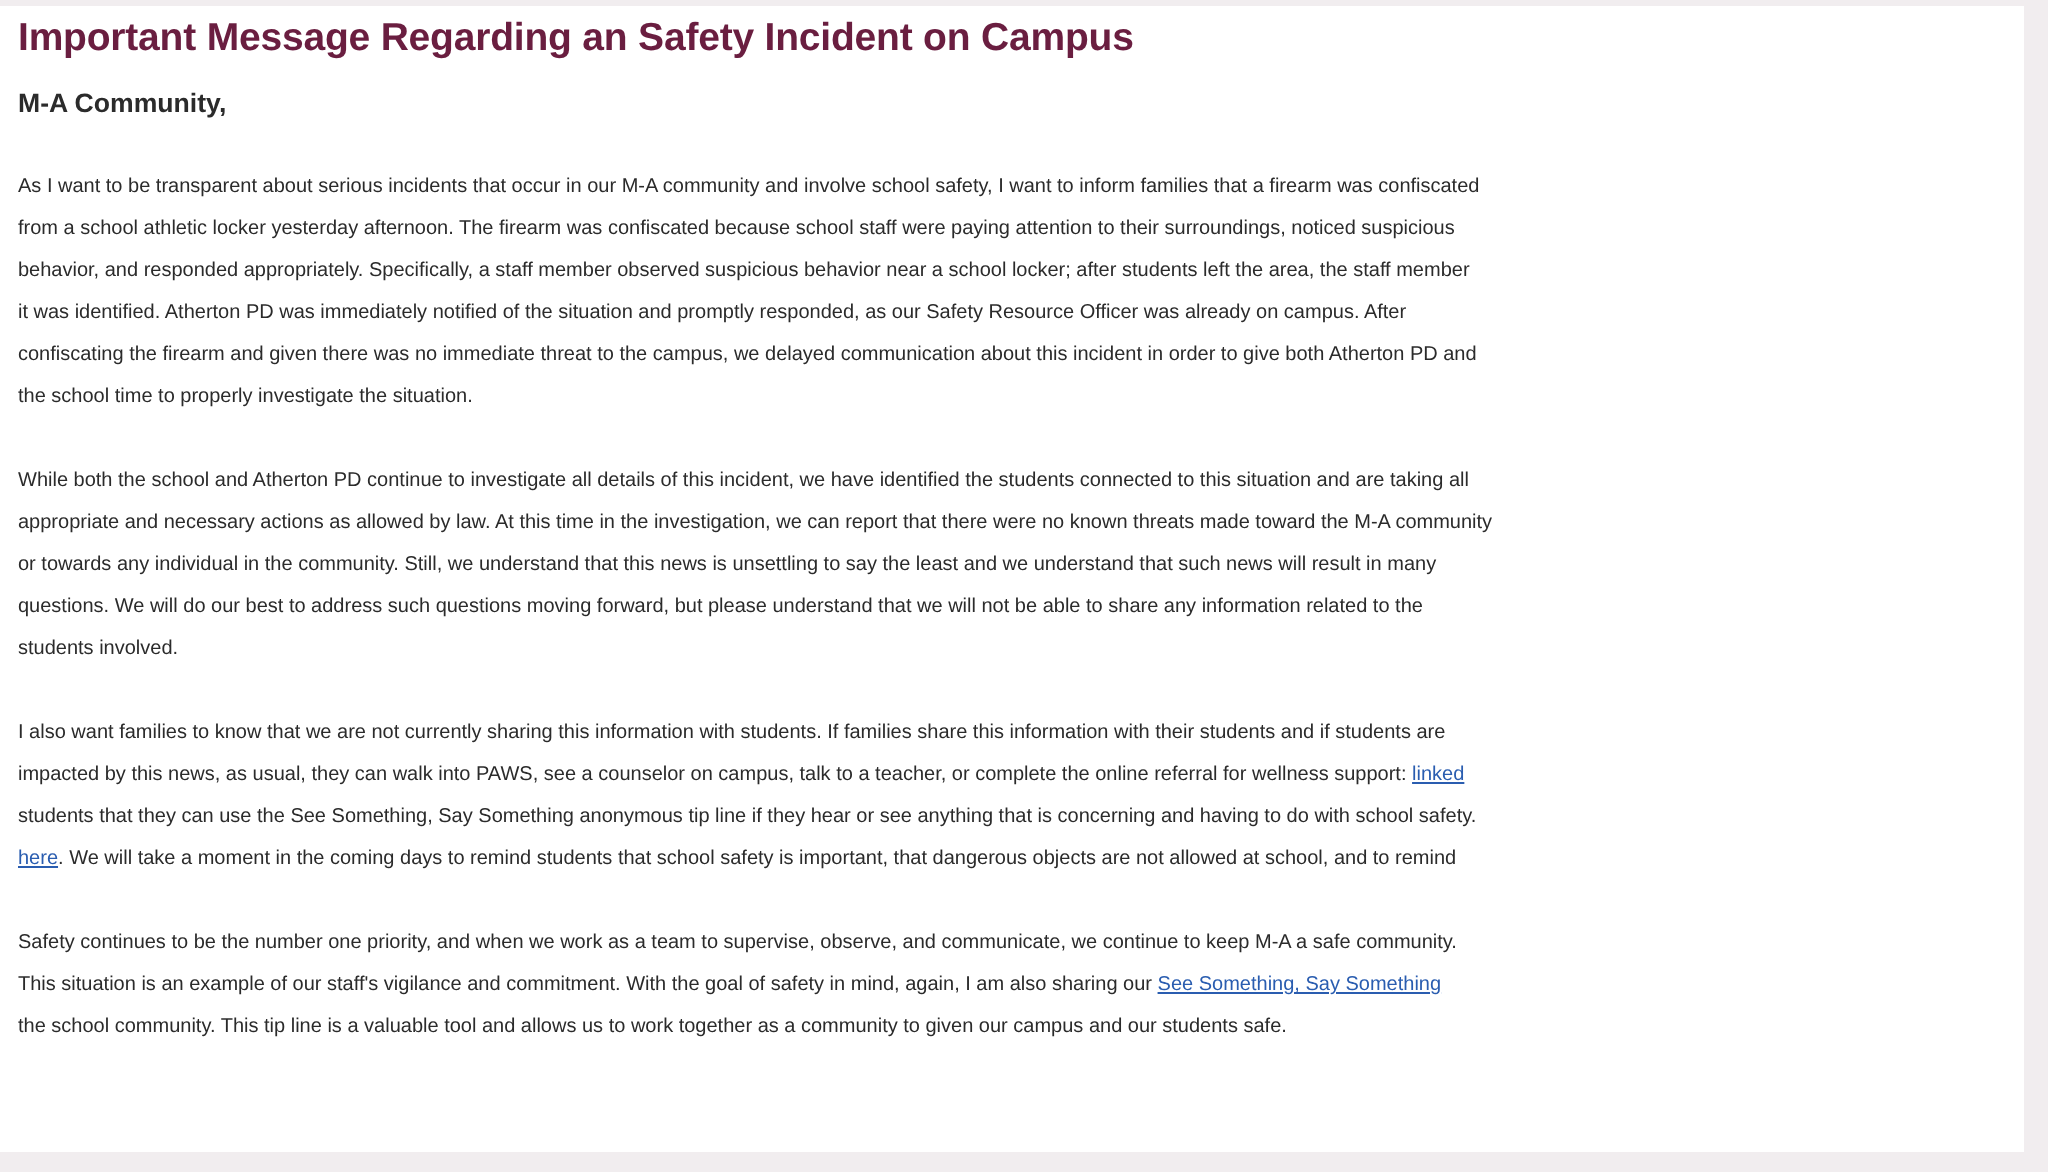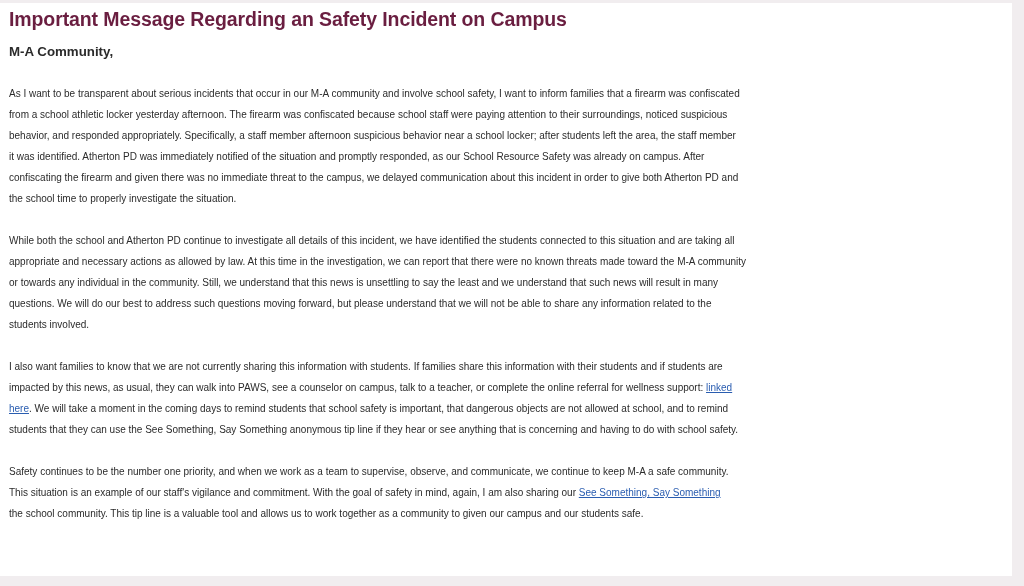--- a/index.html
+++ b/index.html
@@ -47,39 +47,39 @@
 </head>
 <body>
 
 <div class="page">
   <h1 class="title">Important Message Regarding an Safety Incident on Campus</h1>
   <p class="greeting">M-A Community,</p>
 
   <p class="para">
     <span class="ln">As I want to be transparent about serious incidents that occur in our M-A community and involve school safety, I want to inform families that a firearm was confiscated</span>
     <span class="ln">from a school athletic locker yesterday afternoon.  The firearm was confiscated because school staff were paying attention to their surroundings, noticed suspicious</span>
-    <span class="ln">behavior, and responded appropriately.   Specifically,  a staff member afternoon suspicious behavior near a school locker; after students left the area, the staff member</span>
-    <span class="ln">it was identified.  Atherton PD was immediately notified of the situation and promptly responded, as our School Resource Safety was already on campus.  After</span>
+    <span class="ln">behavior, and responded appropriately.   Specifically,  a staff member observed suspicious behavior near a school locker; after students left the area, the staff member</span>
+    <span class="ln">it was identified.  Atherton PD was immediately notified of the situation and promptly responded, as our Safety Resource Officer was already on campus.  After</span>
     <span class="ln">confiscating the firearm and given there was no immediate threat to the campus, we delayed communication about this incident in order to give both Atherton PD and</span>
     <span class="ln">the school time to properly investigate the situation.</span>
   </p>
 
   <p class="para">
     <span class="ln">While both the school and Atherton PD continue to investigate all details of this incident, we have identified the students connected to this situation and are taking all</span>
     <span class="ln">appropriate and necessary actions as allowed by law.  At this time in the investigation, we can report that there were no known threats made toward the M-A community</span>
     <span class="ln">or towards any individual in the community.  Still, we understand that this news is unsettling to say the least and we understand that such news will result in many</span>
     <span class="ln">questions.  We will do our best to address such questions moving forward, but please understand that we will not be able to share any information related to the</span>
     <span class="ln">students involved.</span>
   </p>
 
   <p class="para">
     <span class="ln">I also want families to know that we are not currently sharing this information with students.  If families share this information with their students and if students are</span>
     <span class="ln"><span>impacted by this news, as usual, they can walk into PAWS, see a counselor on campus, talk to a teacher, or complete the online referral for wellness support: </span><a class="link" href="#">linked</a></span>
+    <span class="ln">students that they can use the See Something, Say Something anonymous tip line if they hear or see anything that is concerning and having to do with school safety.</span>
     <span class="ln"><a class="link" href="#">here</a><span>.  We will take a moment in the coming days to remind students that school safety is important, that dangerous objects are not allowed at school, and to remind</span></span>
-    <span class="ln">students that they can use the See Something, Say Something anonymous tip line if they hear or see anything that is concerning and having to do with school safety.</span>
   </p>
 
   <p class="para">
     <span class="ln">Safety continues to be the number one priority, and when we work as a team to supervise, observe, and communicate, we continue to keep M-A a safe community.</span>
     <span class="ln"><span>This situation is an example of our staff's vigilance and commitment.  With the goal of safety in mind, again, I am also sharing our </span><a class="link" href="#">See Something, Say Something</a></span>
     <span class="ln">the school community.  This tip line is a valuable tool and allows us to work together as a community to given our campus and our students safe.</span>
   </p>
 </div>
 
 </body></html>

